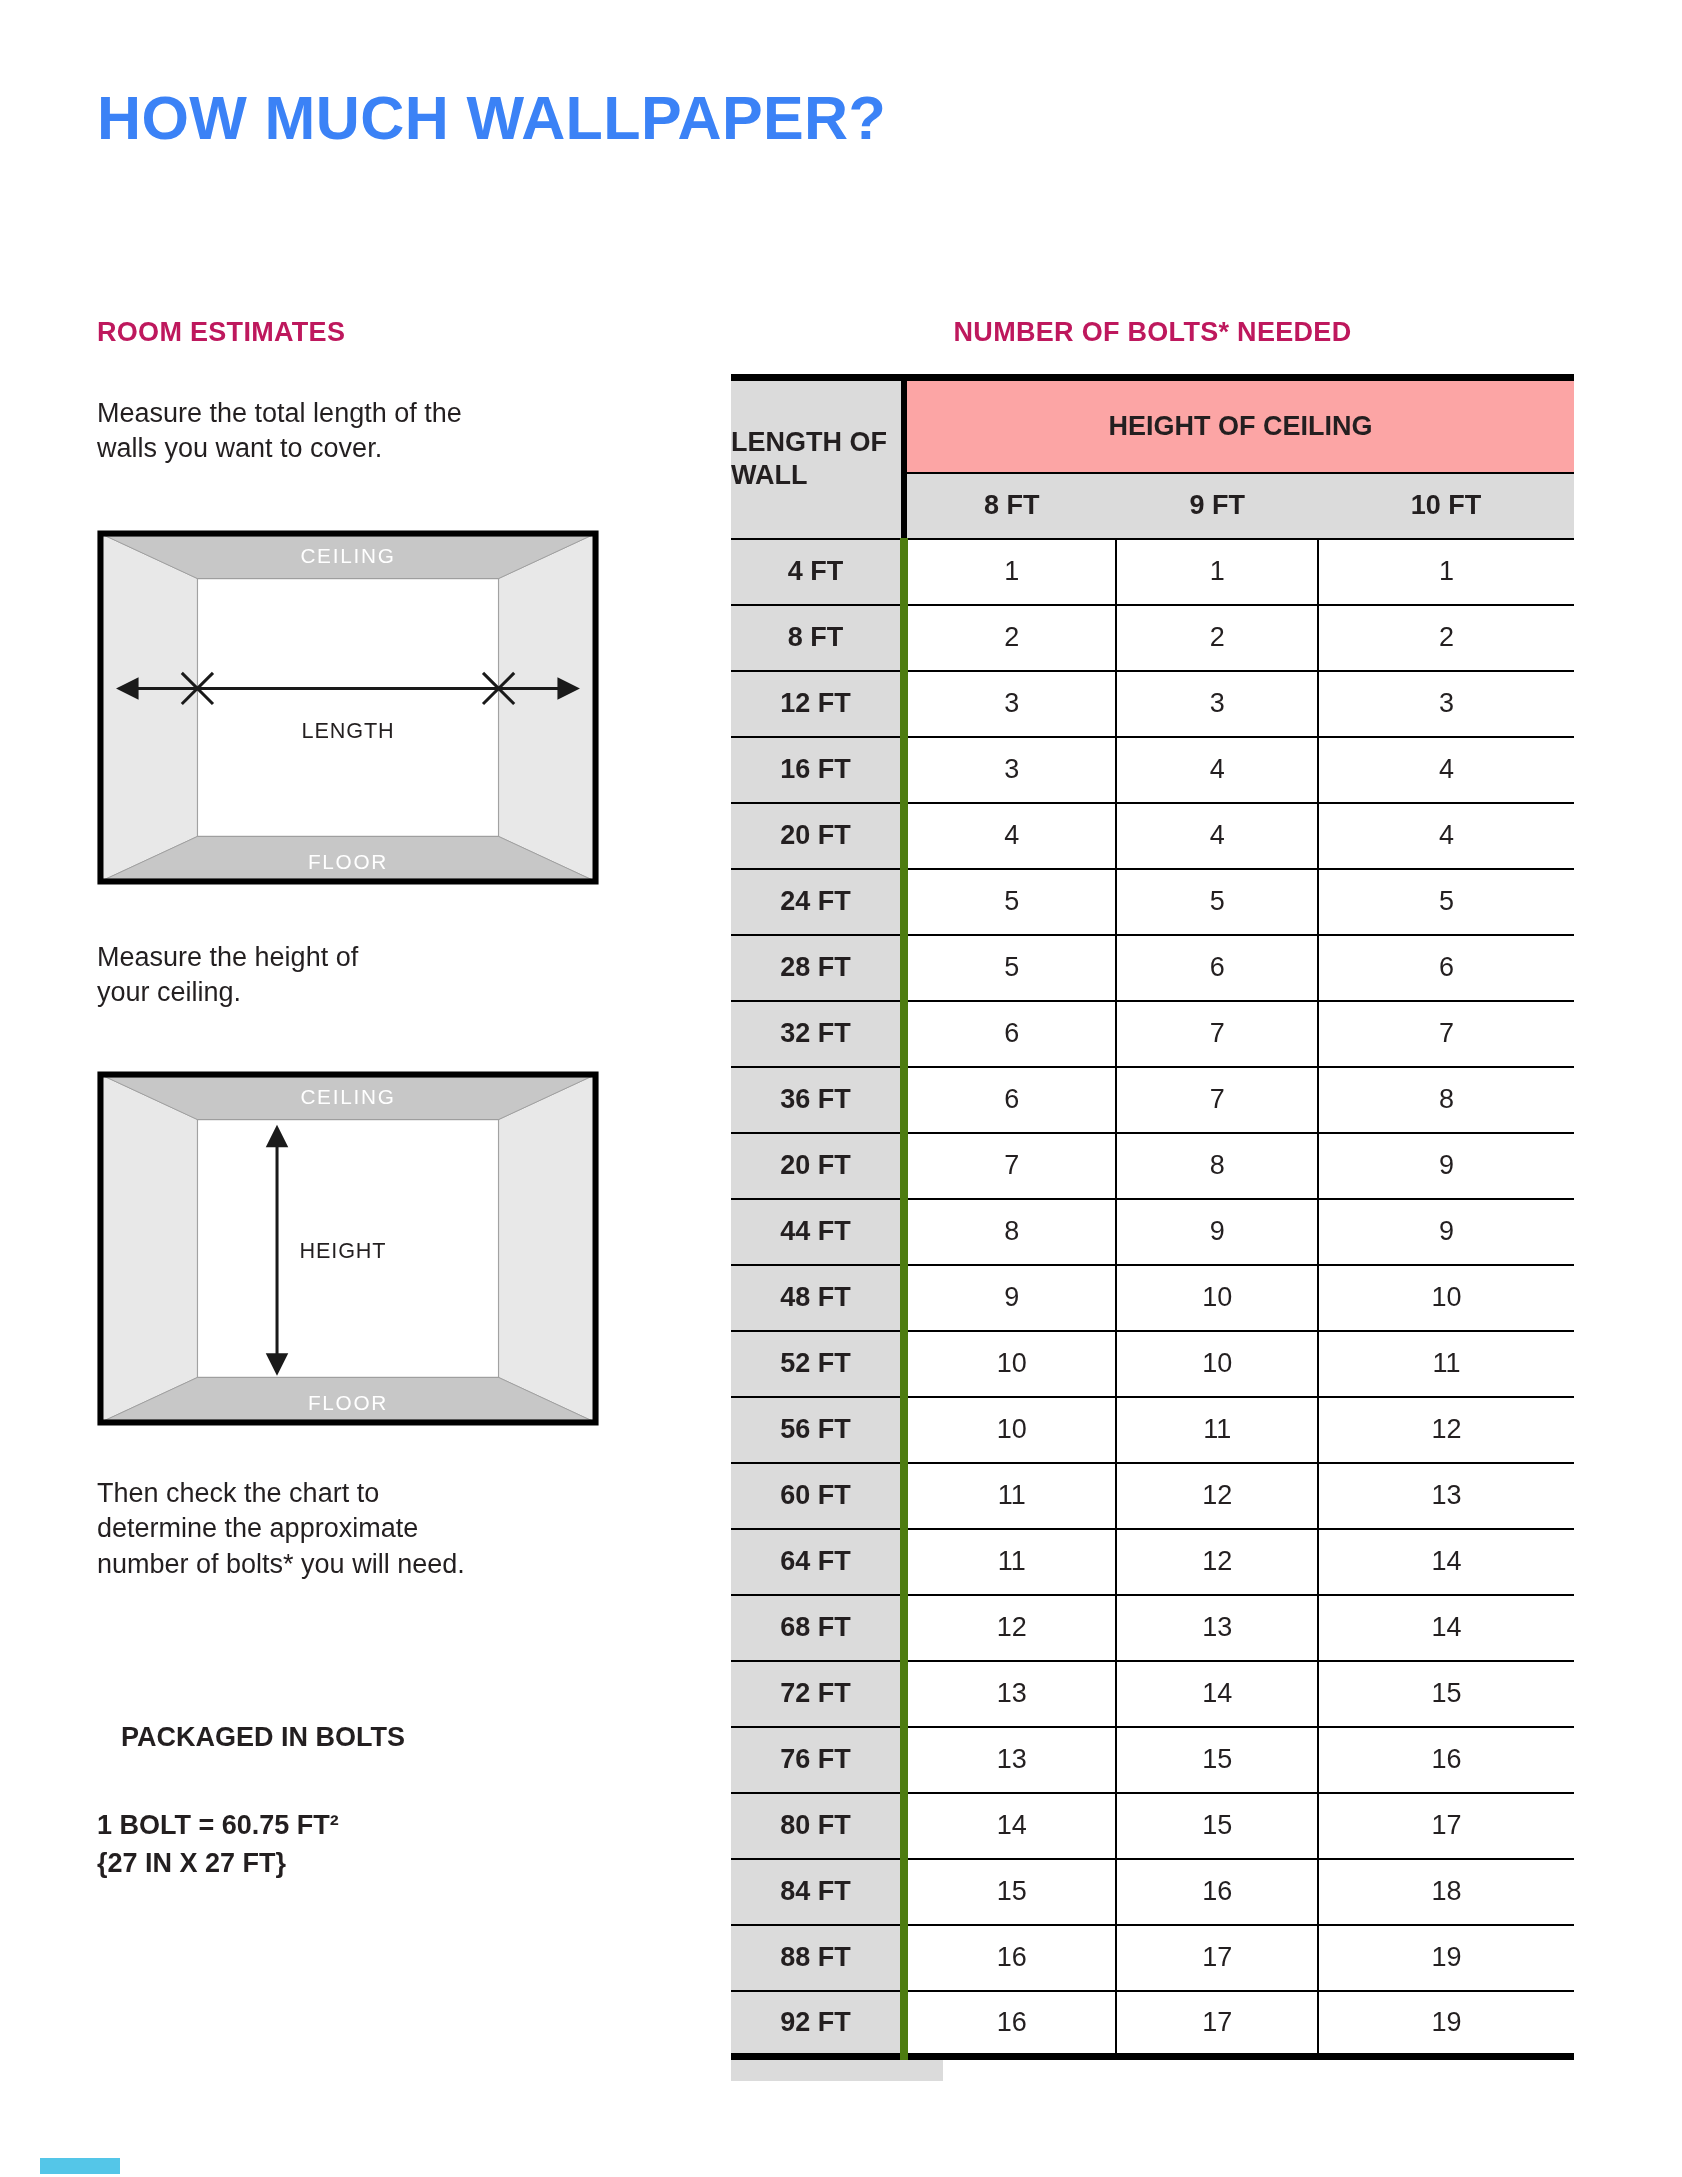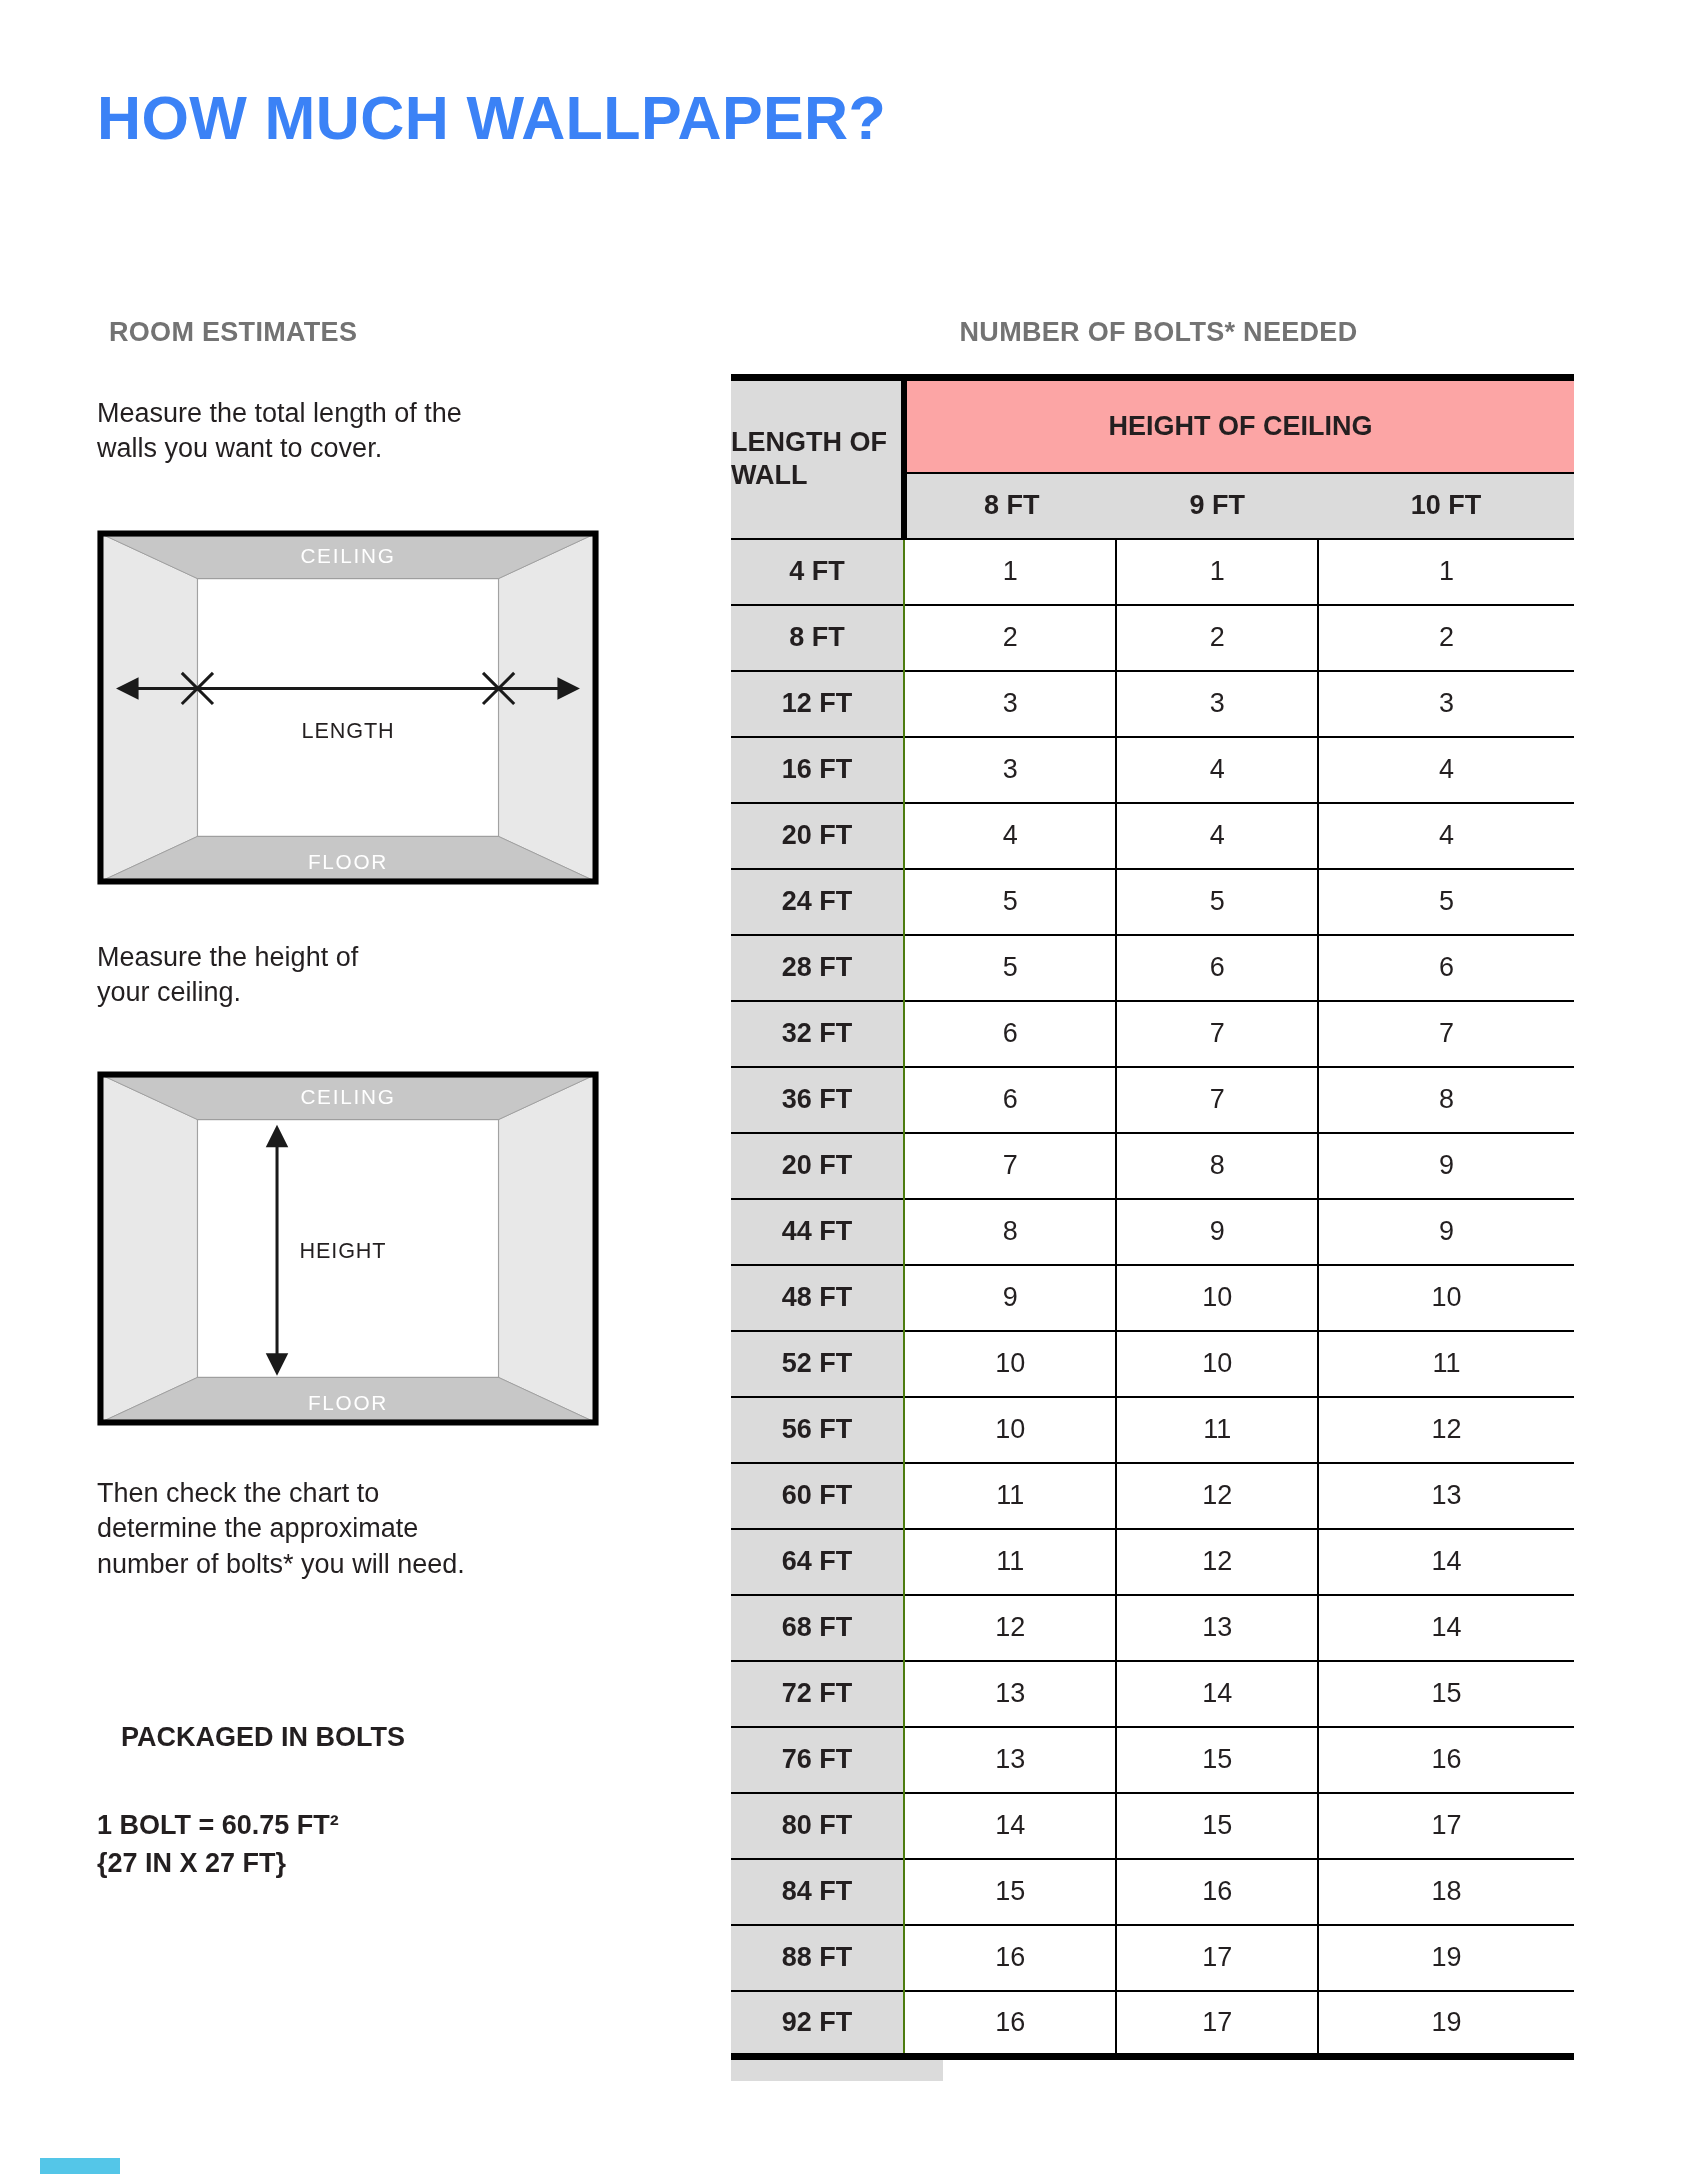--- a/index.html
+++ b/index.html
@@ -20,24 +20,24 @@
     font-weight: bold;
     margin: 0 0 164px 0;
     letter-spacing: 0.4px;
   }
 
   .columns { display: flex; align-items: flex-start; }
   .left-col { width: 506px; flex: none; }
   .right-col { flex: 1; margin-left: 128px; }
 
   .section-heading {
-    color: #737373;
+    color: #be185d;
     font-size: 27px;
     font-weight: bold;
-    margin: 0 0 48px 12px;
+    margin: 0 0 48px 0;
     letter-spacing: 0.3px;
   }
   .right-col .section-heading { text-align: center; margin-bottom: 26px; }
 
   .para { font-size: 27px; line-height: 1.3; margin: 0; }
   .para1 { max-width: 372px; margin-bottom: 64px; }
   .para2 { max-width: 285px; margin: 55px 0 61px 0; }
   .para3 { max-width: 406px; margin-top: 50px; }
 
   .footnote { font-size: 27px; font-weight: bold; line-height: 1.35; margin-top: 137px; }
@@ -73,21 +73,21 @@
     font-weight: bold;
   }
   .col-head {
     background: #DBDBDB;
     height: 66px;
     font-weight: bold;
     text-align: center;
   }
   .bolts-table tbody th {
     background: #DBDBDB;
-    border-right: 2px solid #4d7c0f;
+    border-right: 8px solid #4d7c0f;
     border-top: 2.6px solid #000;
     font-weight: bold;
     height: 66px;
     text-align: center;
   }
   .bolts-table tbody td {
     text-align: center;
     border-top: 2.6px solid #000;
     height: 66px;
     font-weight: normal;

